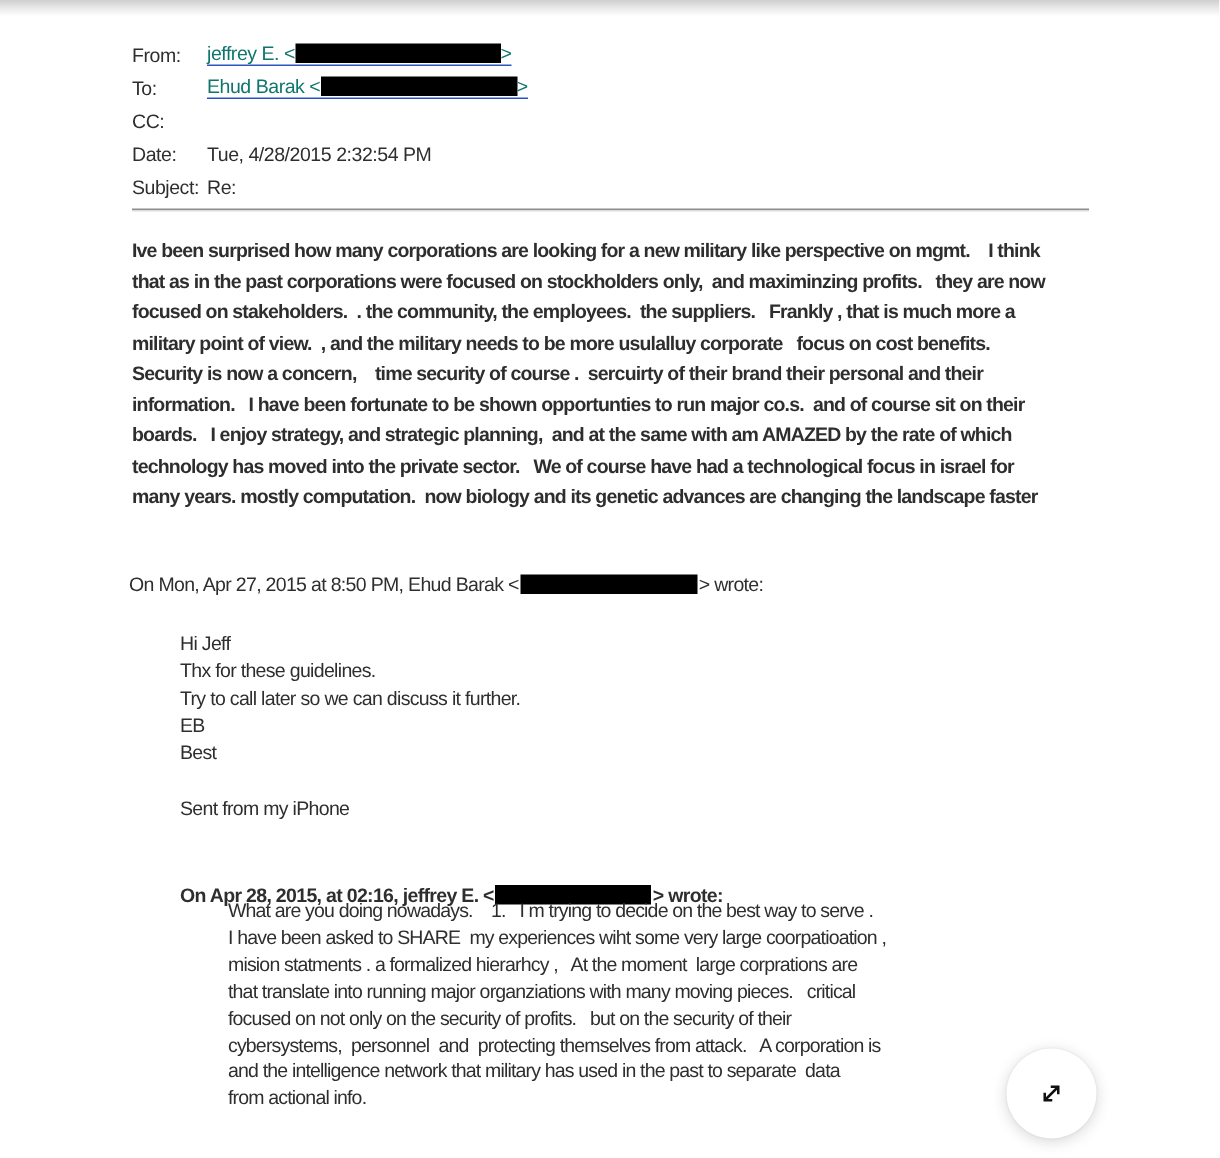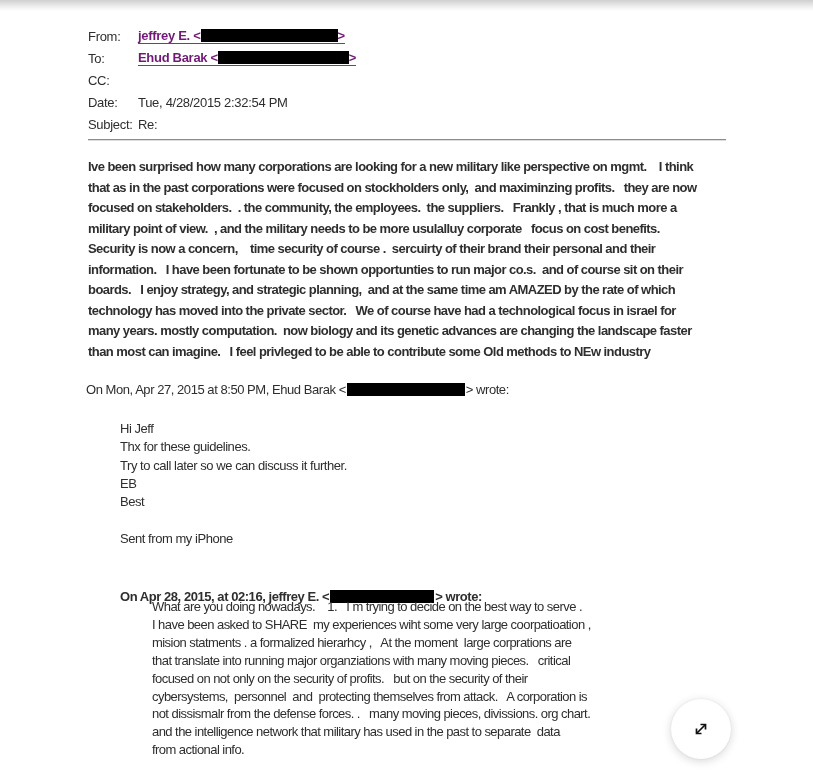--- a/index.html
+++ b/index.html
@@ -12,23 +12,23 @@
   .top-shade{
     position:absolute;top:0;left:0;width:813px;height:11px;
     background:linear-gradient(180deg,#cfcfcf 0%,#ececec 55%,#ffffff 100%);
   }
   
   .header{position:absolute;left:88px;top:25px;font-size:13px;letter-spacing:-0.3px;}
   .hrow{height:22px;display:flex;align-items:center;}
   .hlabel{display:inline-block;width:50px;flex:0 0 50px;}
   .hvalue{white-space:pre;}
   .link{
-    color:#701a75;text-decoration:none;
+    color:#0f766e;text-decoration:none;
     border-bottom:1px solid #2b54c0;
-    display:inline-flex;align-items:center;white-space:pre;font-weight:bold;
+    display:inline-flex;align-items:center;white-space:pre;
   }
   .bar{display:inline-block;height:13px;background:#000;vertical-align:middle;}
   .bar-from{width:137px;}
   .bar-to{width:131px;}
   .bar-attr1{width:118px;margin:0 1px;vertical-align:-2px;}
   .bar-attr2{width:104px;margin:0 1px;vertical-align:-2px;}
   .divider{
     position:absolute;left:88px;top:139px;width:638px;height:1px;
     background:#8d8d8d;box-shadow:0 1px 0 #dcdcdc;
   }
@@ -92,24 +92,23 @@
 
   <div class="divider"></div>
 
   <div class="body-block">
       <div class="tline">Ive been surprised how many corporations are looking for a new military like perspective on mgmt.    I think</div>
       <div class="tline">that as in the past corporations were focused on stockholders only,  and maximinzing profits.   they are now</div>
       <div class="tline">focused on stakeholders.  . the community, the employees.  the suppliers.   Frankly , that is much more a</div>
       <div class="tline">military point of view.  , and the military needs to be more usulalluy corporate   focus on cost benefits.</div>
       <div class="tline">Security is now a concern,    time security of course .  sercuirty of their brand their personal and their</div>
       <div class="tline">information.   I have been fortunate to be shown opportunties to run major co.s.  and of course sit on their</div>
-      <div class="tline">boards.   I enjoy strategy, and strategic planning,  and at the same time am AMAZED by the rate of which</div>
+      <div class="tline">boards.   I enjoy strategy, and strategic planning,  and at the same with am AMAZED by the rate of which</div>
       <div class="tline">technology has moved into the private sector.   We of course have had a technological focus in israel for</div>
       <div class="tline">many years. mostly computation.  now biology and its genetic advances are changing the landscape faster</div>
-      <div class="tline">than most can imagine.   I feel privleged to be able to contribute some Old methods to NEw industry</div>
     </div>
 
   <div class="attr-line attr1"><span>On Mon, Apr 27, 2015 at 8:50 PM, Ehud Barak &lt;</span><span class="bar bar-attr1"></span><span>&gt; wrote:</span></div>
 
   <div class="quote1">
       <div class="tline">Hi Jeff</div>
       <div class="tline">Thx for these guidelines.</div>
       <div class="tline">Try to call later so we can discuss it further.</div>
       <div class="tline">EB</div>
       <div class="tline">Best</div>
@@ -119,21 +118,20 @@
 
   <div class="attr-line attr2"><span>On Apr 28, 2015, at 02:16, jeffrey E. &lt;</span><span class="bar bar-attr2"></span><span>&gt; wrote:</span></div>
 
   <div class="quote2">
       <div class="tline">What are you doing nowadays.    1.   I m trying to decide on the best way to serve .</div>
       <div class="tline">I have been asked to SHARE  my experiences wiht some very large coorpatioation ,</div>
       <div class="tline">mision statments . a formalized hierarhcy ,   At the moment  large corprations are</div>
       <div class="tline">that translate into running major organziations with many moving pieces.   critical</div>
       <div class="tline">focused on not only on the security of profits.   but on the security of their</div>
       <div class="tline">cybersystems,  personnel  and  protecting themselves from attack.   A corporation is</div>
-      <div class="tline">not dissismalr from the defense forces. .   many moving pieces, divissions. org chart.</div>
       <div class="tline">and the intelligence network that military has used in the past to separate  data</div>
       <div class="tline">from actional info.</div>
     </div>
 
   <button class="expand-btn">
     <span>
       <svg width="24" height="24" viewBox="0 0 24 24" fill="none" stroke="#111" stroke-width="1.7">
         <path d="M7.5 16.5 L16.5 7.5"></path>
         <path d="M11.5 7.5 H16.5 V12.5"></path>
         <path d="M12.5 16.5 H7.5 V11.5"></path>

